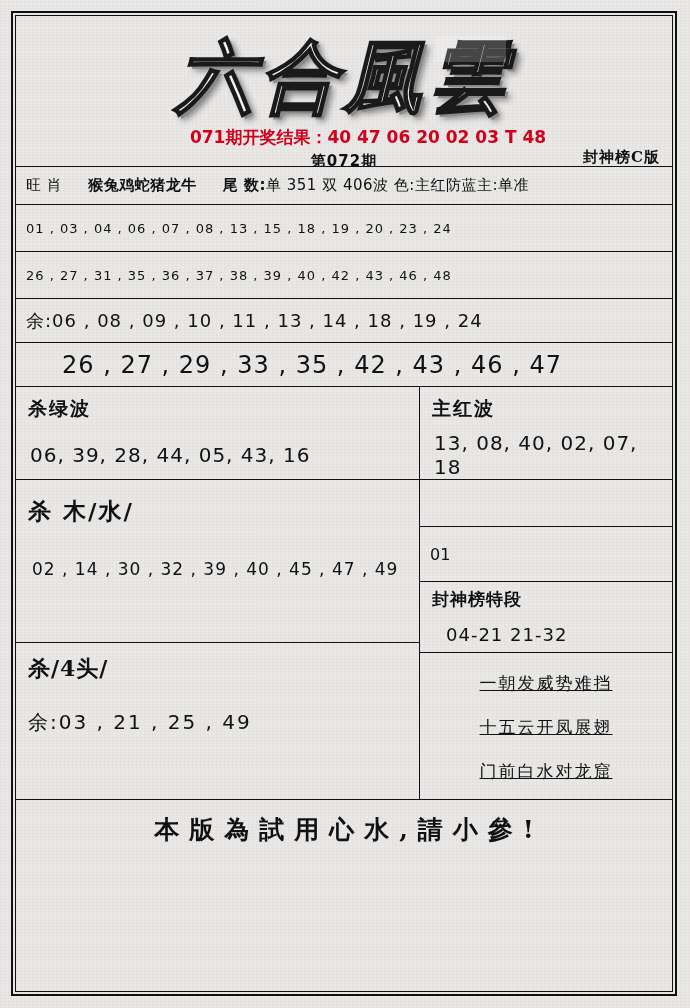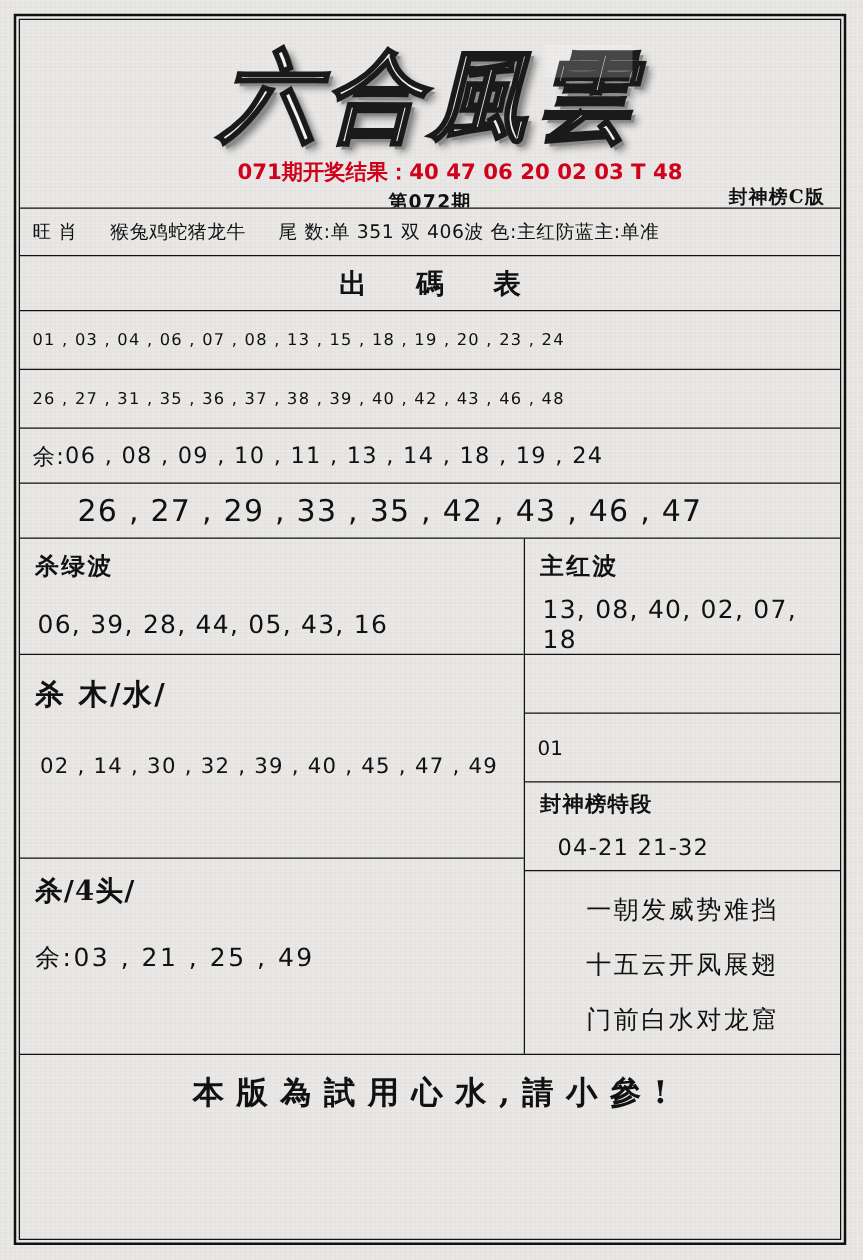--- a/index.html
+++ b/index.html
@@ -93,21 +93,21 @@
 
   .info-row{
     height:38px;
     display:flex;
     align-items:center;
     font-size:15px;
     color:#111;
     letter-spacing:.5px;
   }
   .info-row .seg{white-space:nowrap;}
-  .info-row .seg.sx{margin-left:26px;}
+  .info-row .seg.sx{margin-left:26px;font-weight:bold;}
 
   .title-row{
     height:44px;
     display:flex;align-items:center;justify-content:center;
     font-size:22px;font-weight:bold;
     font-family:"DejaVu Serif","Liberation Serif",serif;
     letter-spacing:16px;
     text-indent:16px;
     color:#111;
   }
@@ -207,21 +207,21 @@
     height:36px;display:flex;align-items:center;
     padding:0 26px;
     font-size:18px;color:#111;letter-spacing:1px;
   }
   .poem{
     padding:8px 0 6px 0;
   }
   .poem-line{
     height:44px;
     display:flex;align-items:center;justify-content:center;
-    font-size:20px;color:#111;letter-spacing:2px;
+    font-size:17px;color:#111;letter-spacing:2px;text-decoration:underline;
   }
 
   .footer{
     height:58px;
     display:flex;align-items:center;justify-content:center;
     font-family:"DejaVu Serif","Liberation Serif",serif;
     font-size:25px;font-weight:bold;
     color:#111;
     letter-spacing:10px;
     text-indent:10px;
@@ -253,21 +253,20 @@
         <span class="seg">旺 肖</span>
         <span class="seg sx">猴兔鸡蛇猪龙牛</span>
         <span class="seg sx">尾 数:</span>
         <span class="seg">单 351 双 406</span>
         <span class="seg">波 色:</span>
         <span class="seg">主红防蓝</span>
         <span class="seg">主:</span>
         <span class="seg">单准</span>
       </div>
 
-      <div class="row title-row">出 碼 表</div>
       <div class="row nums-row pad">01 , 03 , 04 , 06 , 07 , 08 , 13 , 15 , 18 , 19 , 20 , 23 , 24</div>
       <div class="row nums-row pad">26 , 27 , 31 , 35 , 36 , 37 , 38 , 39 , 40 , 42 , 43 , 46 , 48</div>
 
       <div class="row yu-row pad">
         <span>余:</span>
         <span>06 , 08 , 09 , 10 , 11 , 13 , 14 , 18 , 19 , 24</span>
       </div>
       <div class="row yu-row2">26 , 27 , 29 , 33 , 35 , 42 , 43 , 46 , 47</div>
 
       <div class="split">

